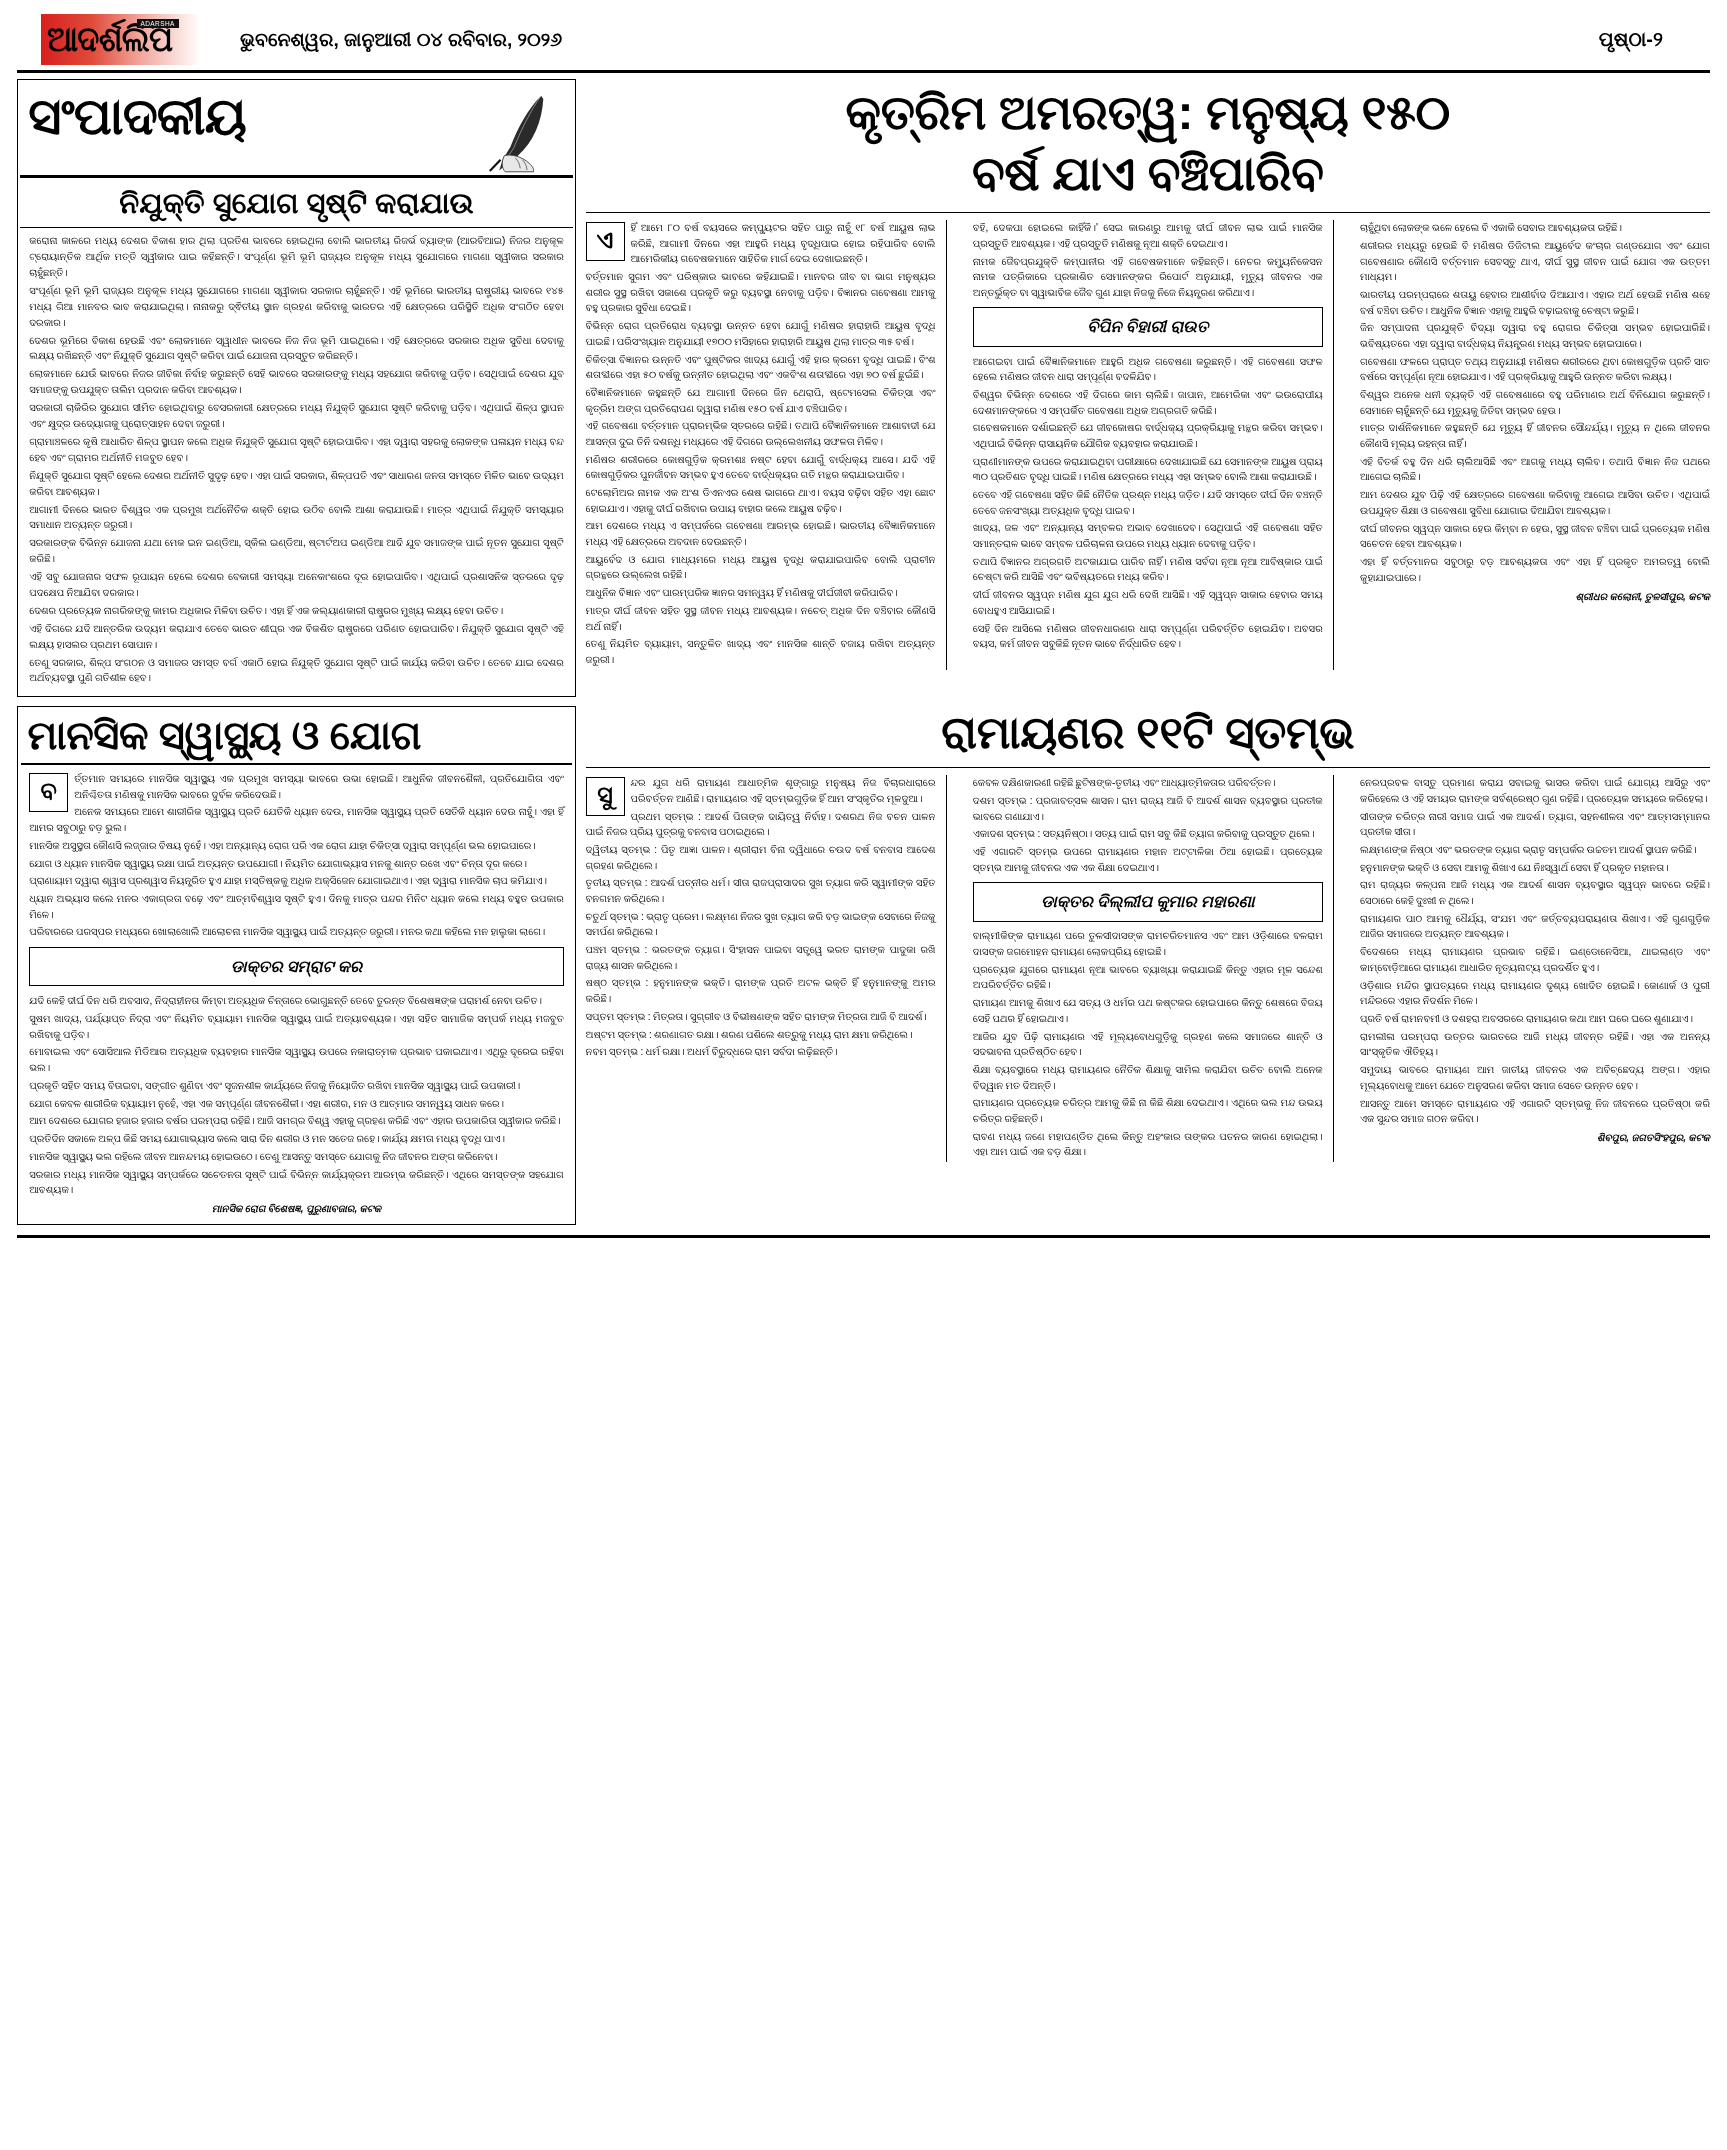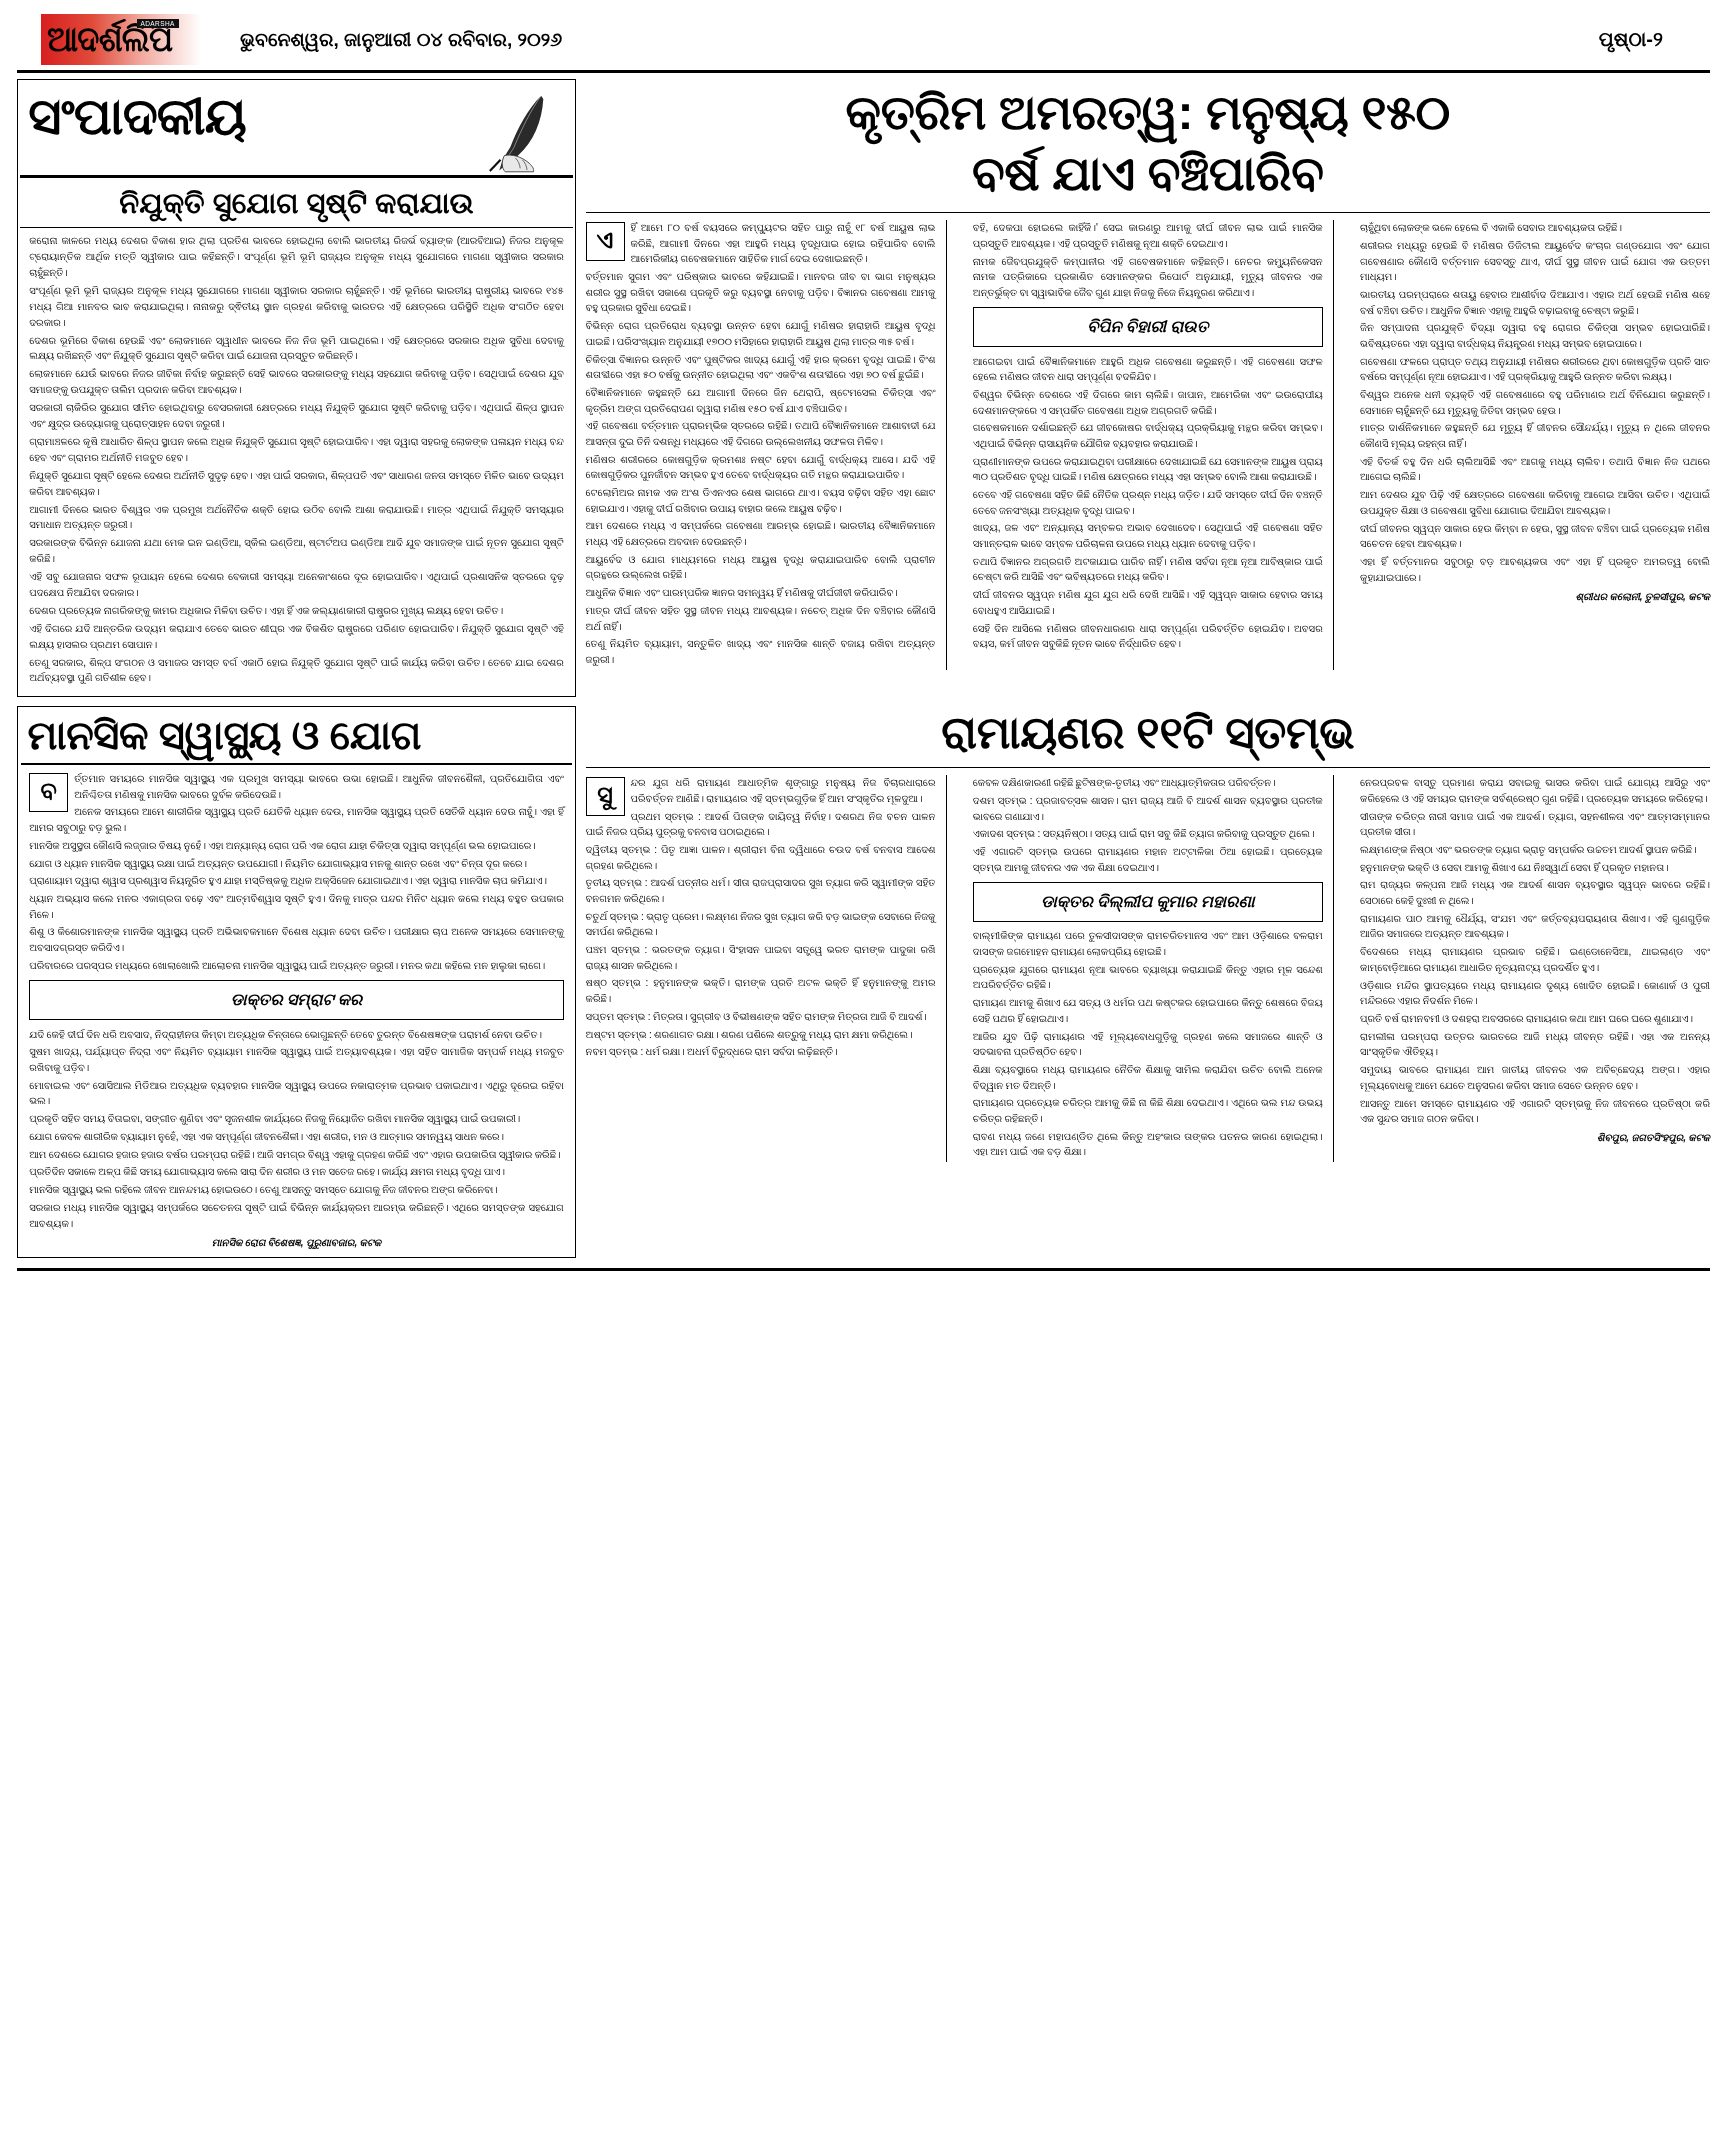--- a/index.html
+++ b/index.html
@@ -384,21 +384,20 @@
       <div class="hl-head">ମାନସିକ ସ୍ୱାସ୍ଥ୍ୟ ଓ ଯୋଗ</div>
       <div class="hl-rule"></div>
       <div class="hl-body">
         <span class="dropcap">ବ</span>
         <p>ର୍ତ୍ତମାନ ସମୟରେ ମାନସିକ ସ୍ୱାସ୍ଥ୍ୟ ଏକ ପ୍ରମୁଖ ସମସ୍ୟା ଭାବରେ ଉଭା ହୋଇଛି। ଆଧୁନିକ ଜୀବନଶୈଳୀ, ପ୍ରତିଯୋଗିତା ଏବଂ ଅନିଶ୍ଚିତତା ମଣିଷକୁ ମାନସିକ ଭାବରେ ଦୁର୍ବଳ କରିଦେଉଛି।</p>
         <p>ଅନେକ ସମୟରେ ଆମେ ଶାରୀରିକ ସ୍ୱାସ୍ଥ୍ୟ ପ୍ରତି ଯେତିକି ଧ୍ୟାନ ଦେଉ, ମାନସିକ ସ୍ୱାସ୍ଥ୍ୟ ପ୍ରତି ସେତିକି ଧ୍ୟାନ ଦେଉ ନାହୁଁ। ଏହା ହିଁ ଆମର ସବୁଠାରୁ ବଡ଼ ଭୁଲ।</p>
         <p>ମାନସିକ ଅସୁସ୍ଥତା କୌଣସି ଲଜ୍ଜାର ବିଷୟ ନୁହେଁ। ଏହା ଅନ୍ୟାନ୍ୟ ରୋଗ ପରି ଏକ ରୋଗ ଯାହା ଚିକିତ୍ସା ଦ୍ୱାରା ସମ୍ପୂର୍ଣ୍ଣ ଭଲ ହୋଇପାରେ।</p>
         <p>ଯୋଗ ଓ ଧ୍ୟାନ ମାନସିକ ସ୍ୱାସ୍ଥ୍ୟ ରକ୍ଷା ପାଇଁ ଅତ୍ୟନ୍ତ ଉପଯୋଗୀ। ନିୟମିତ ଯୋଗାଭ୍ୟାସ ମନକୁ ଶାନ୍ତ ରଖେ ଏବଂ ଚିନ୍ତା ଦୂର କରେ।</p>
         <p>ପ୍ରାଣାୟାମ ଦ୍ୱାରା ଶ୍ୱାସ ପ୍ରଶ୍ୱାସ ନିୟନ୍ତ୍ରିତ ହୁଏ ଯାହା ମସ୍ତିଷ୍କକୁ ଅଧିକ ଅକ୍ସିଜେନ ଯୋଗାଇଥାଏ। ଏହା ଦ୍ୱାରା ମାନସିକ ଚାପ କମିଯାଏ।</p>
         <p>ଧ୍ୟାନ ଅଭ୍ୟାସ କଲେ ମନର ଏକାଗ୍ରତା ବଢ଼େ ଏବଂ ଆତ୍ମବିଶ୍ୱାସ ସୃଷ୍ଟି ହୁଏ। ଦିନକୁ ମାତ୍ର ପନ୍ଦର ମିନିଟ ଧ୍ୟାନ କଲେ ମଧ୍ୟ ବହୁତ ଉପକାର ମିଳେ।</p>
-        <p>ଶିଶୁ ଓ କିଶୋରମାନଙ୍କ ମାନସିକ ସ୍ୱାସ୍ଥ୍ୟ ପ୍ରତି ଅଭିଭାବକମାନେ ବିଶେଷ ଧ୍ୟାନ ଦେବା ଉଚିତ। ପରୀକ୍ଷାର ଚାପ ଅନେକ ସମୟରେ ସେମାନଙ୍କୁ ଅବସାଦଗ୍ରସ୍ତ କରିଦିଏ।</p>
         <p>ପରିବାରରେ ପରସ୍ପର ମଧ୍ୟରେ ଖୋଲାଖୋଲି ଆଲୋଚନା ମାନସିକ ସ୍ୱାସ୍ଥ୍ୟ ପାଇଁ ଅତ୍ୟନ୍ତ ଜରୁରୀ। ମନର କଥା କହିଲେ ମନ ହାଲୁକା ଲାଗେ।</p>
         <div class="byline-box">ଡାକ୍ତର ସମ୍ରାଟ କର</div>
         <p>ଯଦି କେହି ଦୀର୍ଘ ଦିନ ଧରି ଅବସାଦ, ନିଦ୍ରାହୀନତା କିମ୍ବା ଅତ୍ୟଧିକ ଚିନ୍ତାରେ ଭୋଗୁଛନ୍ତି ତେବେ ତୁରନ୍ତ ବିଶେଷଜ୍ଞଙ୍କ ପରାମର୍ଶ ନେବା ଉଚିତ।</p>
         <p>ସୁଷମ ଖାଦ୍ୟ, ପର୍ଯ୍ୟାପ୍ତ ନିଦ୍ରା ଏବଂ ନିୟମିତ ବ୍ୟାୟାମ ମାନସିକ ସ୍ୱାସ୍ଥ୍ୟ ପାଇଁ ଅତ୍ୟାବଶ୍ୟକ। ଏହା ସହିତ ସାମାଜିକ ସମ୍ପର୍କ ମଧ୍ୟ ମଜବୁତ ରଖିବାକୁ ପଡ଼ିବ।</p>
         <p>ମୋବାଇଲ ଏବଂ ସୋସିଆଲ ମିଡିଆର ଅତ୍ୟଧିକ ବ୍ୟବହାର ମାନସିକ ସ୍ୱାସ୍ଥ୍ୟ ଉପରେ ନକାରାତ୍ମକ ପ୍ରଭାବ ପକାଇଥାଏ। ଏଥିରୁ ଦୂରେଇ ରହିବା ଭଲ।</p>
         <p>ପ୍ରକୃତି ସହିତ ସମୟ ବିତାଇବା, ସଙ୍ଗୀତ ଶୁଣିବା ଏବଂ ସୃଜନଶୀଳ କାର୍ଯ୍ୟରେ ନିଜକୁ ନିୟୋଜିତ ରଖିବା ମାନସିକ ସ୍ୱାସ୍ଥ୍ୟ ପାଇଁ ଉପକାରୀ।</p>
         <p>ଯୋଗ କେବଳ ଶାରୀରିକ ବ୍ୟାୟାମ ନୁହେଁ, ଏହା ଏକ ସମ୍ପୂର୍ଣ୍ଣ ଜୀବନଶୈଳୀ। ଏହା ଶରୀର, ମନ ଓ ଆତ୍ମାର ସମନ୍ୱୟ ସାଧନ କରେ।</p>
         <p>ଆମ ଦେଶରେ ଯୋଗର ହଜାର ହଜାର ବର୍ଷର ପରମ୍ପରା ରହିଛି। ଆଜି ସମଗ୍ର ବିଶ୍ୱ ଏହାକୁ ଗ୍ରହଣ କରିଛି ଏବଂ ଏହାର ଉପକାରିତା ସ୍ୱୀକାର କରିଛି।</p>
         <p>ପ୍ରତିଦିନ ସକାଳେ ଅଳ୍ପ କିଛି ସମୟ ଯୋଗାଭ୍ୟାସ କଲେ ସାରା ଦିନ ଶରୀର ଓ ମନ ସତେଜ ରହେ। କାର୍ଯ୍ୟ କ୍ଷମତା ମଧ୍ୟ ବୃଦ୍ଧି ପାଏ।</p>
         <p>ମାନସିକ ସ୍ୱାସ୍ଥ୍ୟ ଭଲ ରହିଲେ ଜୀବନ ଆନନ୍ଦମୟ ହୋଇଉଠେ। ତେଣୁ ଆସନ୍ତୁ ସମସ୍ତେ ଯୋଗକୁ ନିଜ ଜୀବନର ଅଙ୍ଗ କରିନେବା।</p>

